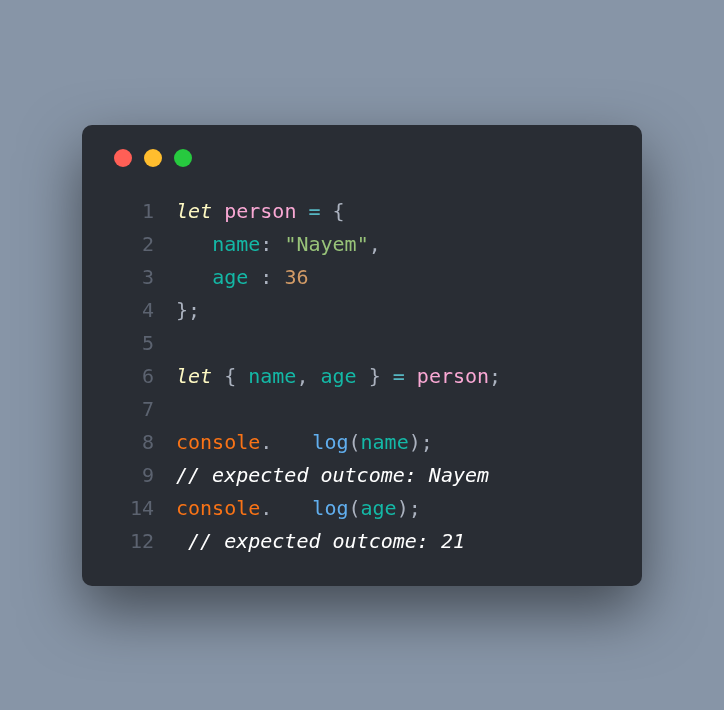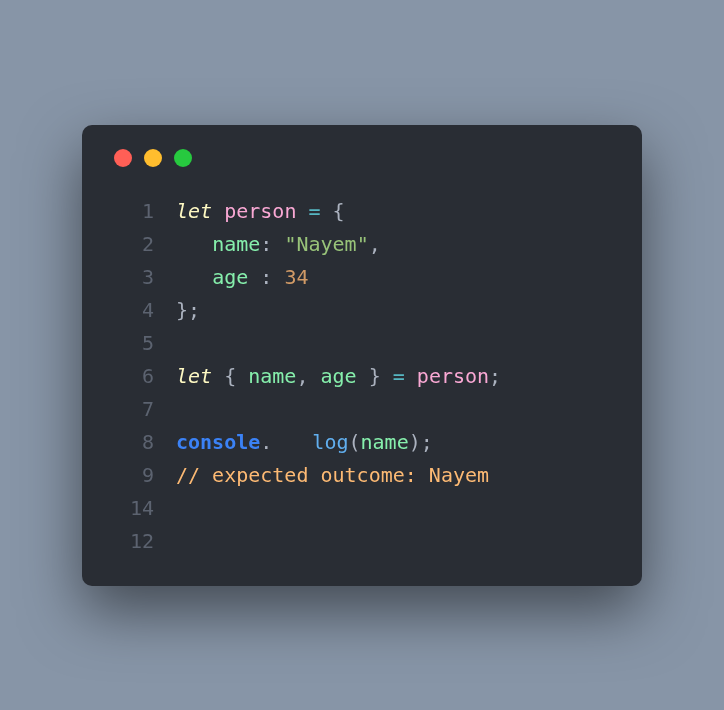--- a/index.html
+++ b/index.html
@@ -44,45 +44,45 @@
   .ln {
     width: 44px;
     text-align: right;
     color: #5c6370;
     margin-right: 22px;
     user-select: none;
     flex-shrink: 0;
   }
   .kw { color: #fef9c3; font-style: italic; }
   .var { color: #f9a8d4; }
-  .prop { color: #86efac; margin-top: 20px; }
+  .prop { color: #14b8a6; margin-top: 20px; }
   .punc { color: #abb2bf; }
   .op { color: #56b6c2; }
   .str { color: #98c379; }
   .num { color: #d19a66; }
-  .obj { color: #3b82f6; font-weight: bold; }
+  .obj { color: #f97316; }
   .fn { color: #61afef; margin-left: 40px; }
-  .comment { color: #fdba74; }
+  .comment { color: #ffffff; font-style: italic; }
   .txt { color: #abb2bf; }
 </style>
 </head>
 <body>
 
 <div class="window">
   <div class="titlebar">
     <div class="dot red"></div>
     <div class="dot yellow"></div>
     <div class="dot green"></div>
   </div>
   <div class="code" id="code-block">
       <div class="line"><span class="ln">1</span><span><span class="kw">let</span><span class="txt"> </span><span class="var">person</span><span class="txt"> </span><span class="op">=</span><span class="punc"> {</span></span></div>
       <div class="line"><span class="ln">2</span><span><span class="txt">   </span><span class="prop">name</span><span class="punc">:</span><span class="txt"> </span><span class="str">"Nayem"</span><span class="punc">,</span></span></div>
-      <div class="line"><span class="ln">3</span><span><span class="txt">   </span><span class="prop">age</span><span class="txt"> </span><span class="punc">:</span><span class="txt"> </span><span class="num">34</span></span></div>
+      <div class="line"><span class="ln">3</span><span><span class="txt">   </span><span class="prop">age</span><span class="txt"> </span><span class="punc">:</span><span class="txt"> </span><span class="num">36</span></span></div>
       <div class="line"><span class="ln">4</span><span><span class="punc">};</span></span></div>
       <div class="line"><span class="ln">5</span><span>&nbsp;</span></div>
       <div class="line"><span class="ln">6</span><span><span class="kw">let</span><span class="punc"> { </span><span class="prop">name</span><span class="punc">,</span><span class="txt"> </span><span class="prop">age</span><span class="punc"> } </span><span class="op">=</span><span class="txt"> </span><span class="var">person</span><span class="punc">;</span></span></div>
       <div class="line"><span class="ln">7</span><span>&nbsp;</span></div>
       <div class="line"><span class="ln">8</span><span><span class="obj">console</span><span class="punc">.</span><span class="fn">log</span><span class="punc">(</span><span class="prop">name</span><span class="punc">);</span></span></div>
       <div class="line"><span class="ln">9</span><span><span class="comment">// expected outcome: Nayem</span></span></div>
-      <div class="line"><span class="ln">14</span></div>
-      <div class="line"><span class="ln">12</span></div>
+      <div class="line"><span class="ln">14</span><span><span class="obj">console</span><span class="punc">.</span><span class="fn">log</span><span class="punc">(</span><span class="prop">age</span><span class="punc">);</span></span></div>
+      <div class="line"><span class="ln">12</span><span><span class="comment"> // expected outcome: 21</span></span></div>
     </div>
 </div>
 
 </body></html>

